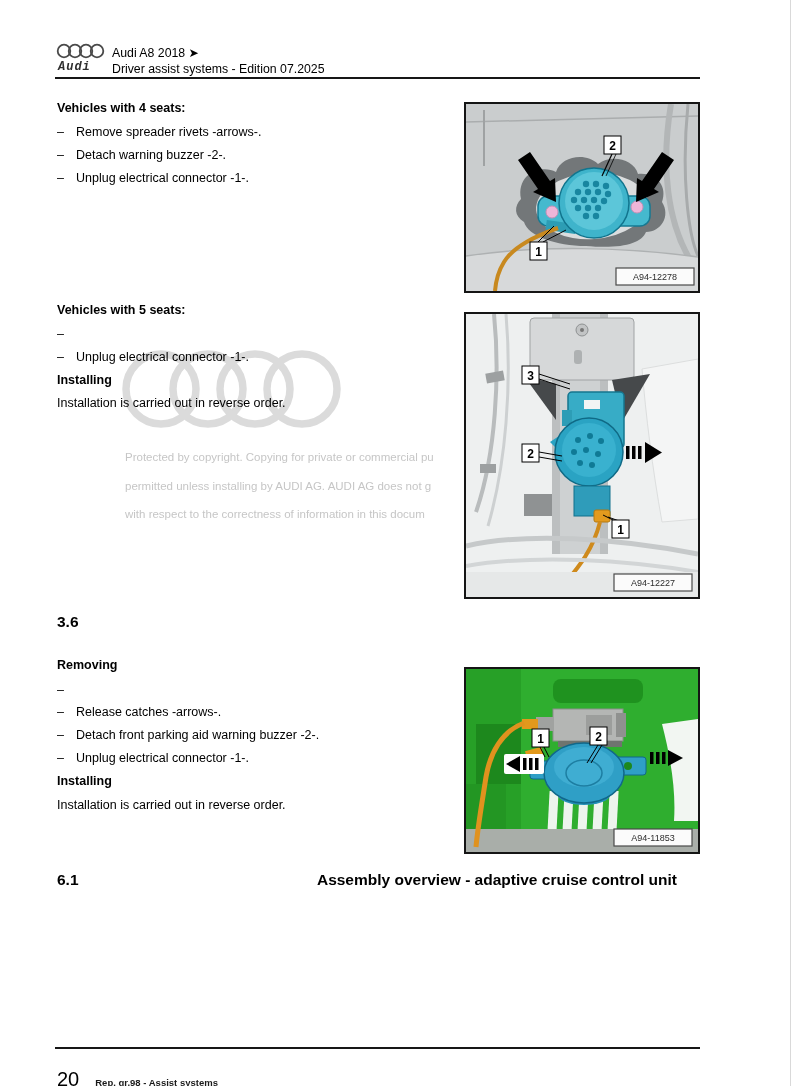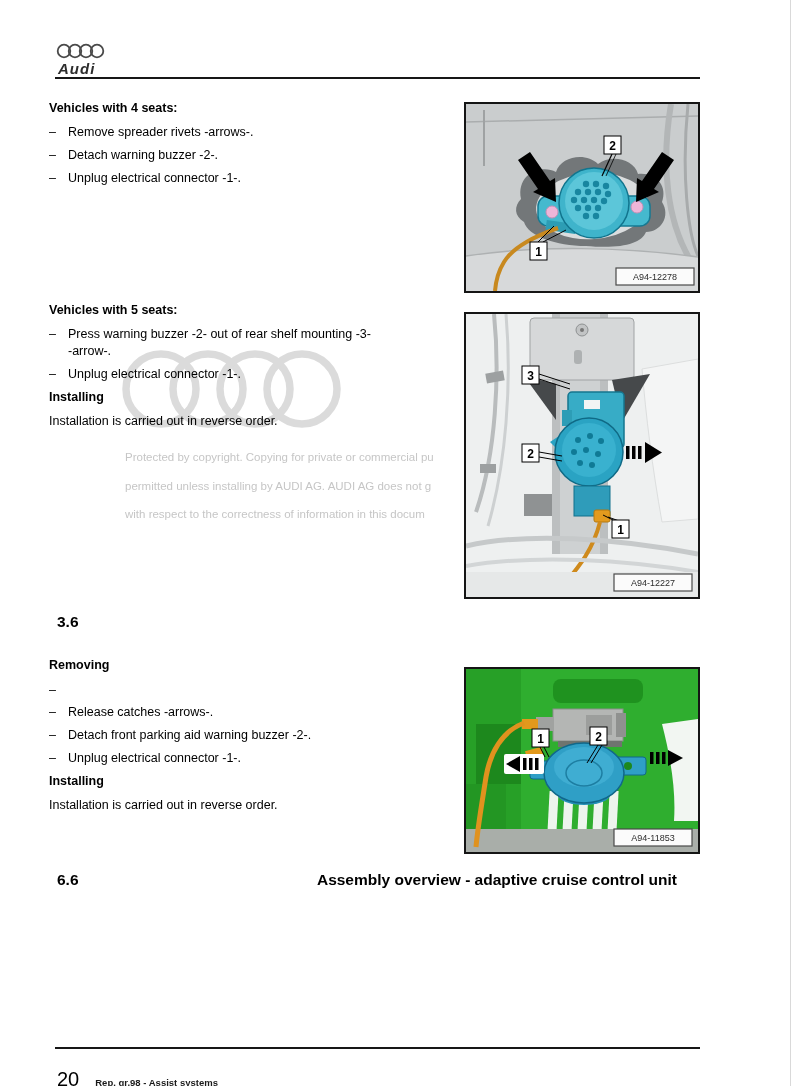--- a/index.html
+++ b/index.html
@@ -2,28 +2,28 @@
 <html><head>
 <meta charset="utf-8">
 <style>
   html,body{margin:0;padding:0;background:#fff;}
   .page{position:relative;width:794px;height:1086px;background:#ffffff;
         font-family:"Liberation Sans",sans-serif;color:#000;overflow:hidden;}
   .page-edge-r{position:absolute;right:3px;top:0;bottom:0;width:1px;background:#d9d9d9;}
 
   
   .hdr-logo{position:absolute;left:56px;top:43px;width:52px;height:34px;}
-  .hdr-wordmark{position:absolute;left:58px;top:60px;font-size:15px;font-weight:bold;
-                font-style:italic;letter-spacing:1px;color:#2e2e2e;}
+  .hdr-wordmark{position:absolute;left:58px;top:60px;font-size:12px;font-weight:bold;
+                font-style:italic;letter-spacing:1px;color:#2e2e2e;font-family:Liberation Mono, monospace;}
   .hdr-text{position:absolute;left:112px;top:45px;font-size:12.3px;line-height:16px;}
   .rule{position:absolute;left:55px;width:645px;height:2px;background:#161616;}
   .hdr-rule{top:77px;} .ftr-rule{top:1047px;}
 
   
-  .tblock{position:absolute;left:49px;width:404px;z-index:2;font-size:12.5px;line-height:17.5px;}
+  .tblock{position:absolute;left:57px;width:404px;z-index:2;font-size:12.5px;line-height:17.5px;}
   .bhead{font-weight:bold;margin-bottom:6px;}
   .item{display:flex;margin-bottom:5.5px;}
   .dash{width:19px;flex:none;}
   .itxt{white-space:pre-line;}
   .plain{margin-top:4px;}
   .sechead{position:absolute;left:57px;z-index:2;display:flex;font-size:15.5px;font-weight:bold;line-height:21px;justify-content:space-between;}
   .secnum{width:74px;flex:none;}
   .sectitle{white-space:pre-line;}
 
   
@@ -54,20 +54,24 @@
 
   <svg class="hdr-logo" viewBox="0 0 52 34">
     <g fill="none" stroke="#4a4a4a" stroke-width="1.8">
       <circle cx="8" cy="8" r="6.3"></circle>
         <circle cx="19" cy="8" r="6.3"></circle>
       <circle cx="30" cy="8" r="6.3"></circle>
         <circle cx="41" cy="8" r="6.3"></circle>
     </g>
   </svg>
   <div class="hdr-wordmark">Audi</div>
+  <div class="hdr-text">
+    <div>Audi A8 2018 ➤</div>
+    <div>Driver assist systems - Edition 07.2025</div>
+  </div>
   <div class="rule hdr-rule"></div>
 
   <div class="tblock" style="top:100px">
     <div class="bhead">Vehicles with 4 seats:</div>
     <div class="item">
       <span class="dash">–</span>
       <span class="itxt">Remove spreader rivets -arrows-.</span>
     </div>
     <div class="item">
       <span class="dash">–</span>
@@ -76,22 +80,20 @@
     <div class="item">
       <span class="dash">–</span>
       <span class="itxt">Unplug electrical connector -1-.</span>
     </div>
   </div>
 
   <div class="tblock" style="top:302px">
     <div class="bhead">Vehicles with 5 seats:</div>
     <div class="item">
       <span class="dash">–</span>
-      <span class="itxt">Press warning buzzer -2- out of rear shelf mounting -3-
--arrow-.</span>
     </div>
     <div class="item">
       <span class="dash">–</span>
       <span class="itxt">Unplug electrical connector -1-.</span>
     </div>
     <div class="bhead" style="margin-top:1px">Installing</div>
     <div class="plain">Installation is carried out in reverse order.</div>
   </div>
 
   <svg class="wm-rings" width="222" height="80" viewBox="0 0 222 80">
@@ -128,21 +130,21 @@
     </div>
     <div class="item">
       <span class="dash">–</span>
       <span class="itxt">Unplug electrical connector -1-.</span>
     </div>
     <div class="bhead" style="margin-top:1px">Installing</div>
     <div class="plain">Installation is carried out in reverse order.</div>
   </div>
 
   <div class="sechead" style="top:869px;width:620px">
-    <span class="secnum">6.6</span>
+    <span class="secnum">6.1</span>
     <span class="sectitle">Assembly overview - adaptive cruise control unit</span>
   </div>
 
   <div class="figure" id="fig1">
     <svg width="232" height="187" viewBox="0 0 232 187">
       <rect width="232" height="187" fill="#cacdce"></rect>
       <path d="M0 18 L232 12" stroke="#aaadae" stroke-width="1.5" fill="none"></path>
       <path d="M18 6 L18 62" stroke="#9fa2a3" stroke-width="2" fill="none"></path>
       <path d="M205 0 C195 60 200 120 228 162" stroke="#b3b6b7" stroke-width="6" fill="none"></path>
       <path d="M222 0 C215 70 222 130 232 152" stroke="#a8abac" stroke-width="3" fill="none"></path>

